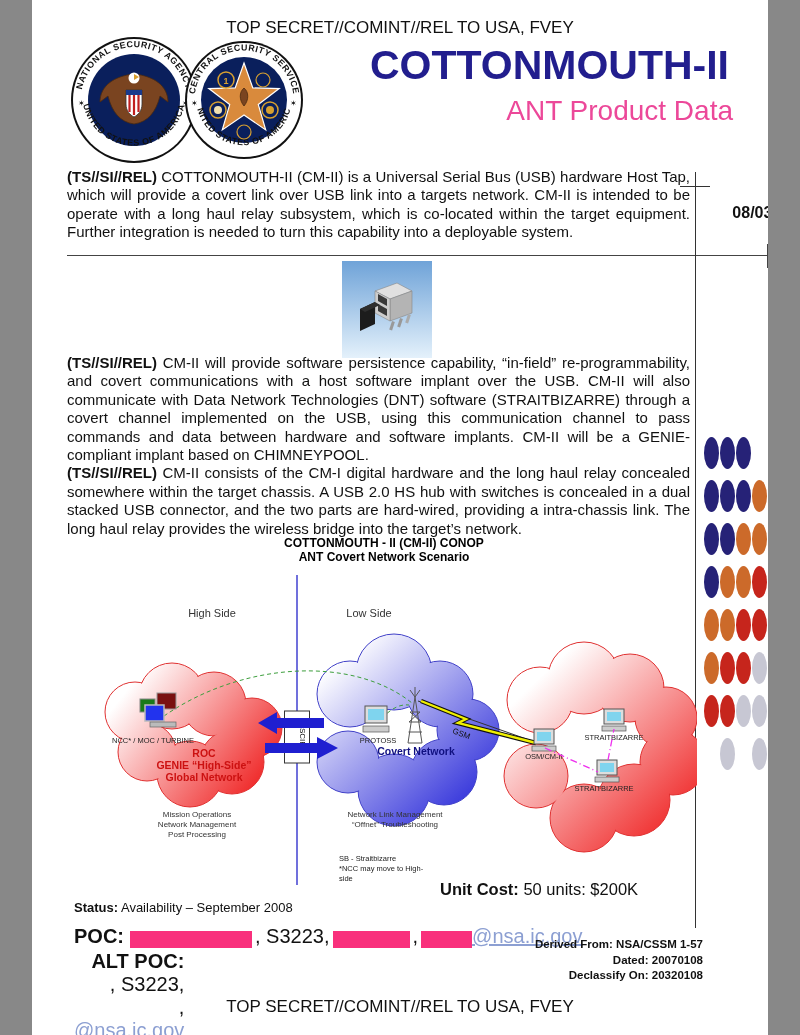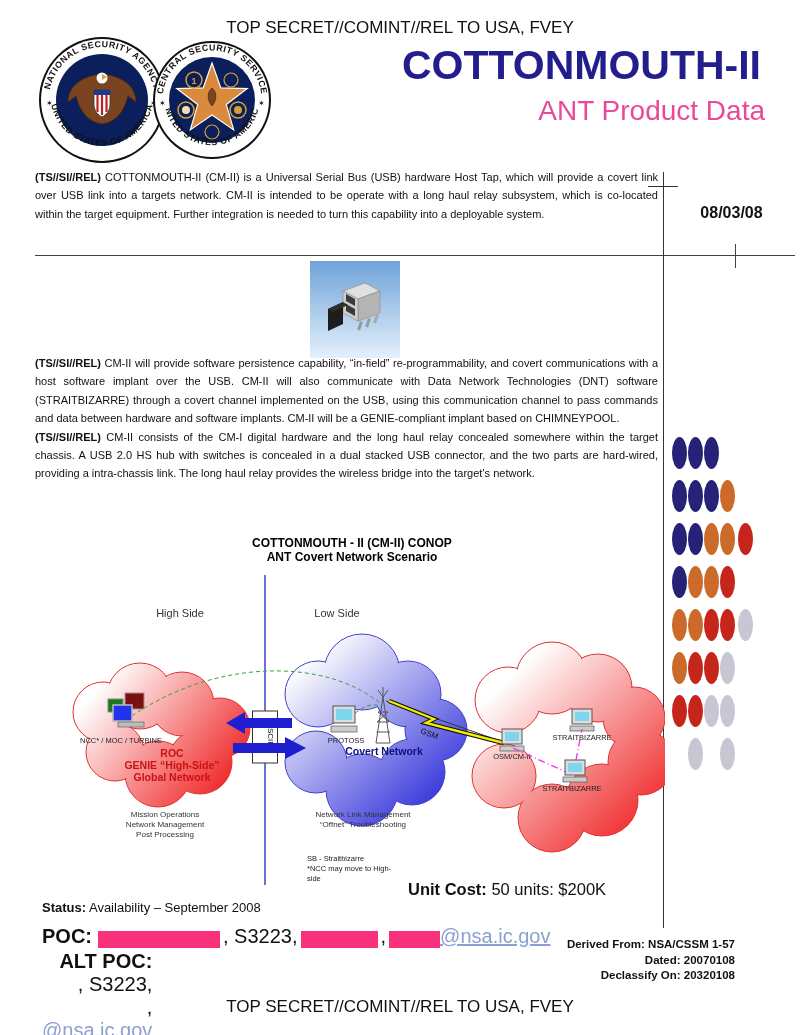--- a/index.html
+++ b/index.html
@@ -1,23 +1,23 @@
 <!DOCTYPE html>
 <html><head>
 <meta charset="utf-8">
 <style>
   html,body{margin:0;padding:0;background:#888;}
-  .page{position:relative;width:800px;height:1035px;margin:0 auto;background:#fff;
+  .page{position:relative;width:736px;height:1035px;margin:0 auto;background:#fff;
         font-family:"Liberation Sans", sans-serif;color:#111;overflow:hidden;}
   .abs{position:absolute;}
   .classification{left:0;top:18px;width:100%;text-align:center;font-size:17px;color:#111;}
   .classification.footer{top:997px;}
   .doc-title{right:39px;top:42px;font-size:41px;font-weight:bold;letter-spacing:0px;}
   .doc-subtitle{right:35px;top:95px;font-size:28px;color:#ec4899;}
-  .para{left:35px;width:623px;font-size:11px;line-height:18.4px;text-align:justify;}
+  .para{left:35px;width:623px;font-size:15px;line-height:18.4px;text-align:justify;}
   .para p{margin:0;}
   .para b{font-weight:bold;}
   .rule{left:35px;top:255px;width:760px;height:1px;background:#444;}
   .tick-v{left:735px;top:244px;width:1px;height:24px;background:#444;}
   .vline{left:663px;top:172px;width:1px;height:756px;background:#333;}
   .tick-h{left:648px;top:186px;width:30px;height:1px;background:#333;}
   .date{left:663px;top:204px;width:137px;text-align:center;font-size:16px;font-weight:bold;}
   .usb-img{left:310px;top:261px;width:90px;height:97px;}
   .dots-grid{left:665px;top:430px;width:135px;height:345px;}
   .dot{position:absolute;width:15px;height:32px;border-radius:50%;}

